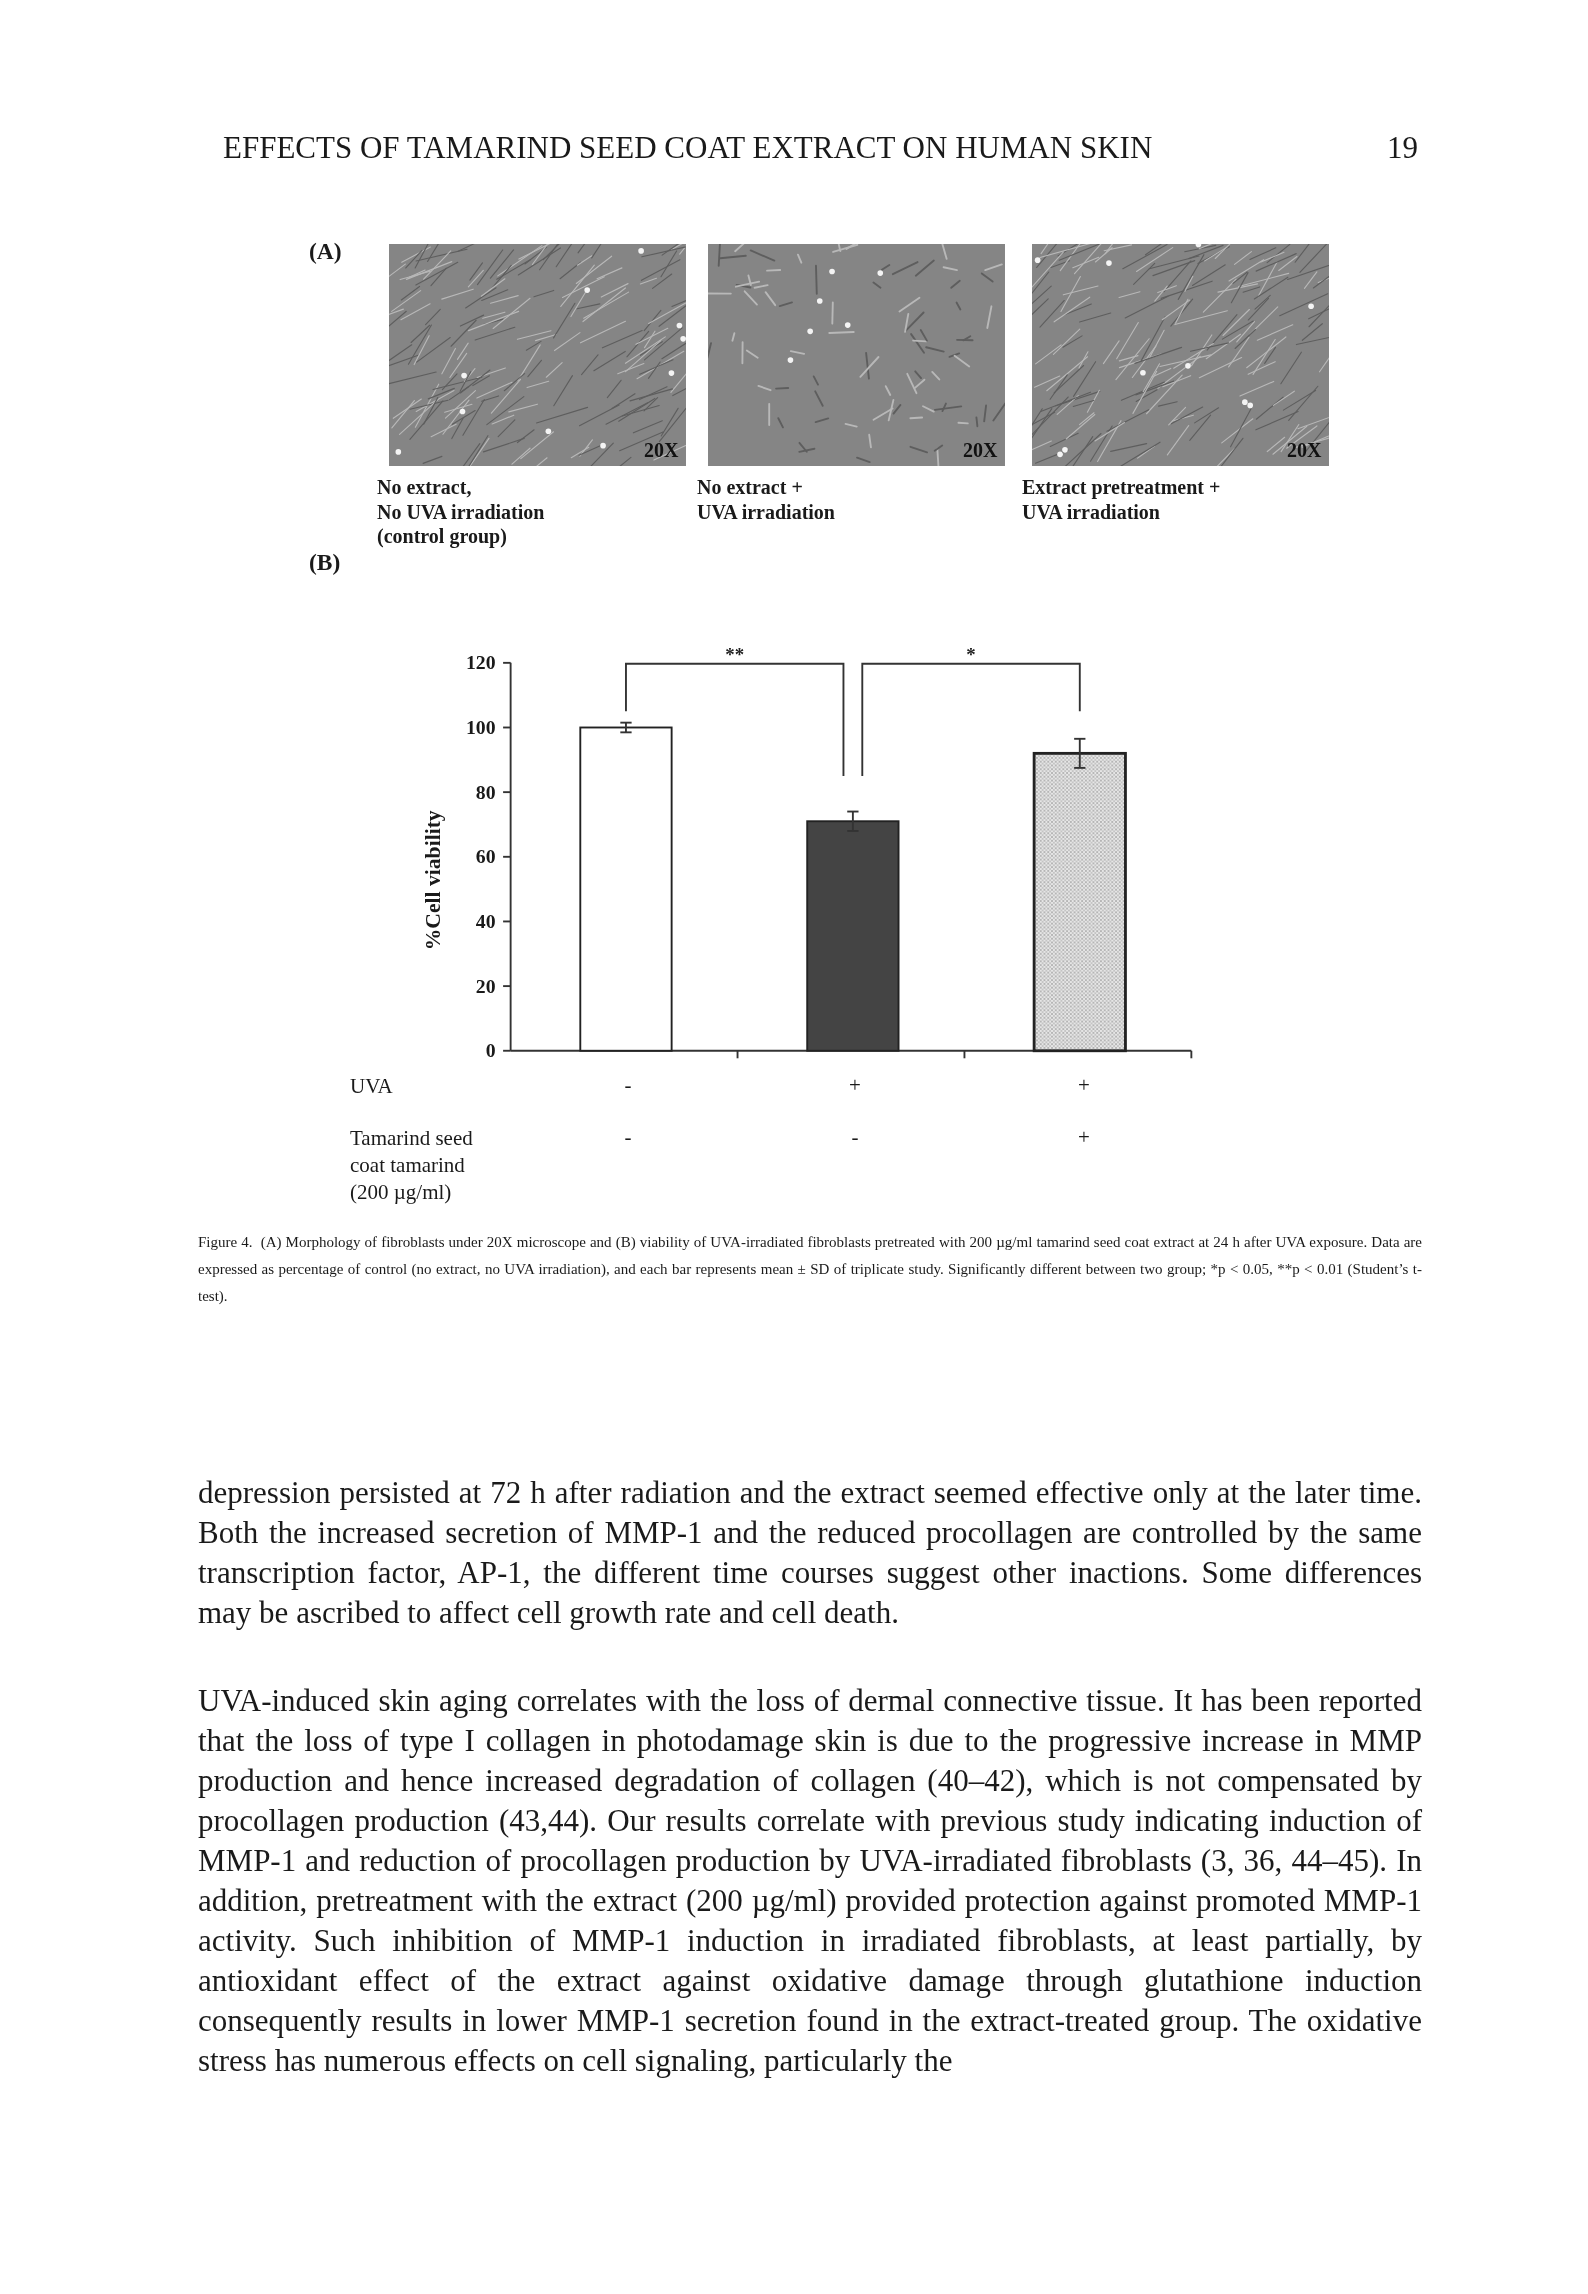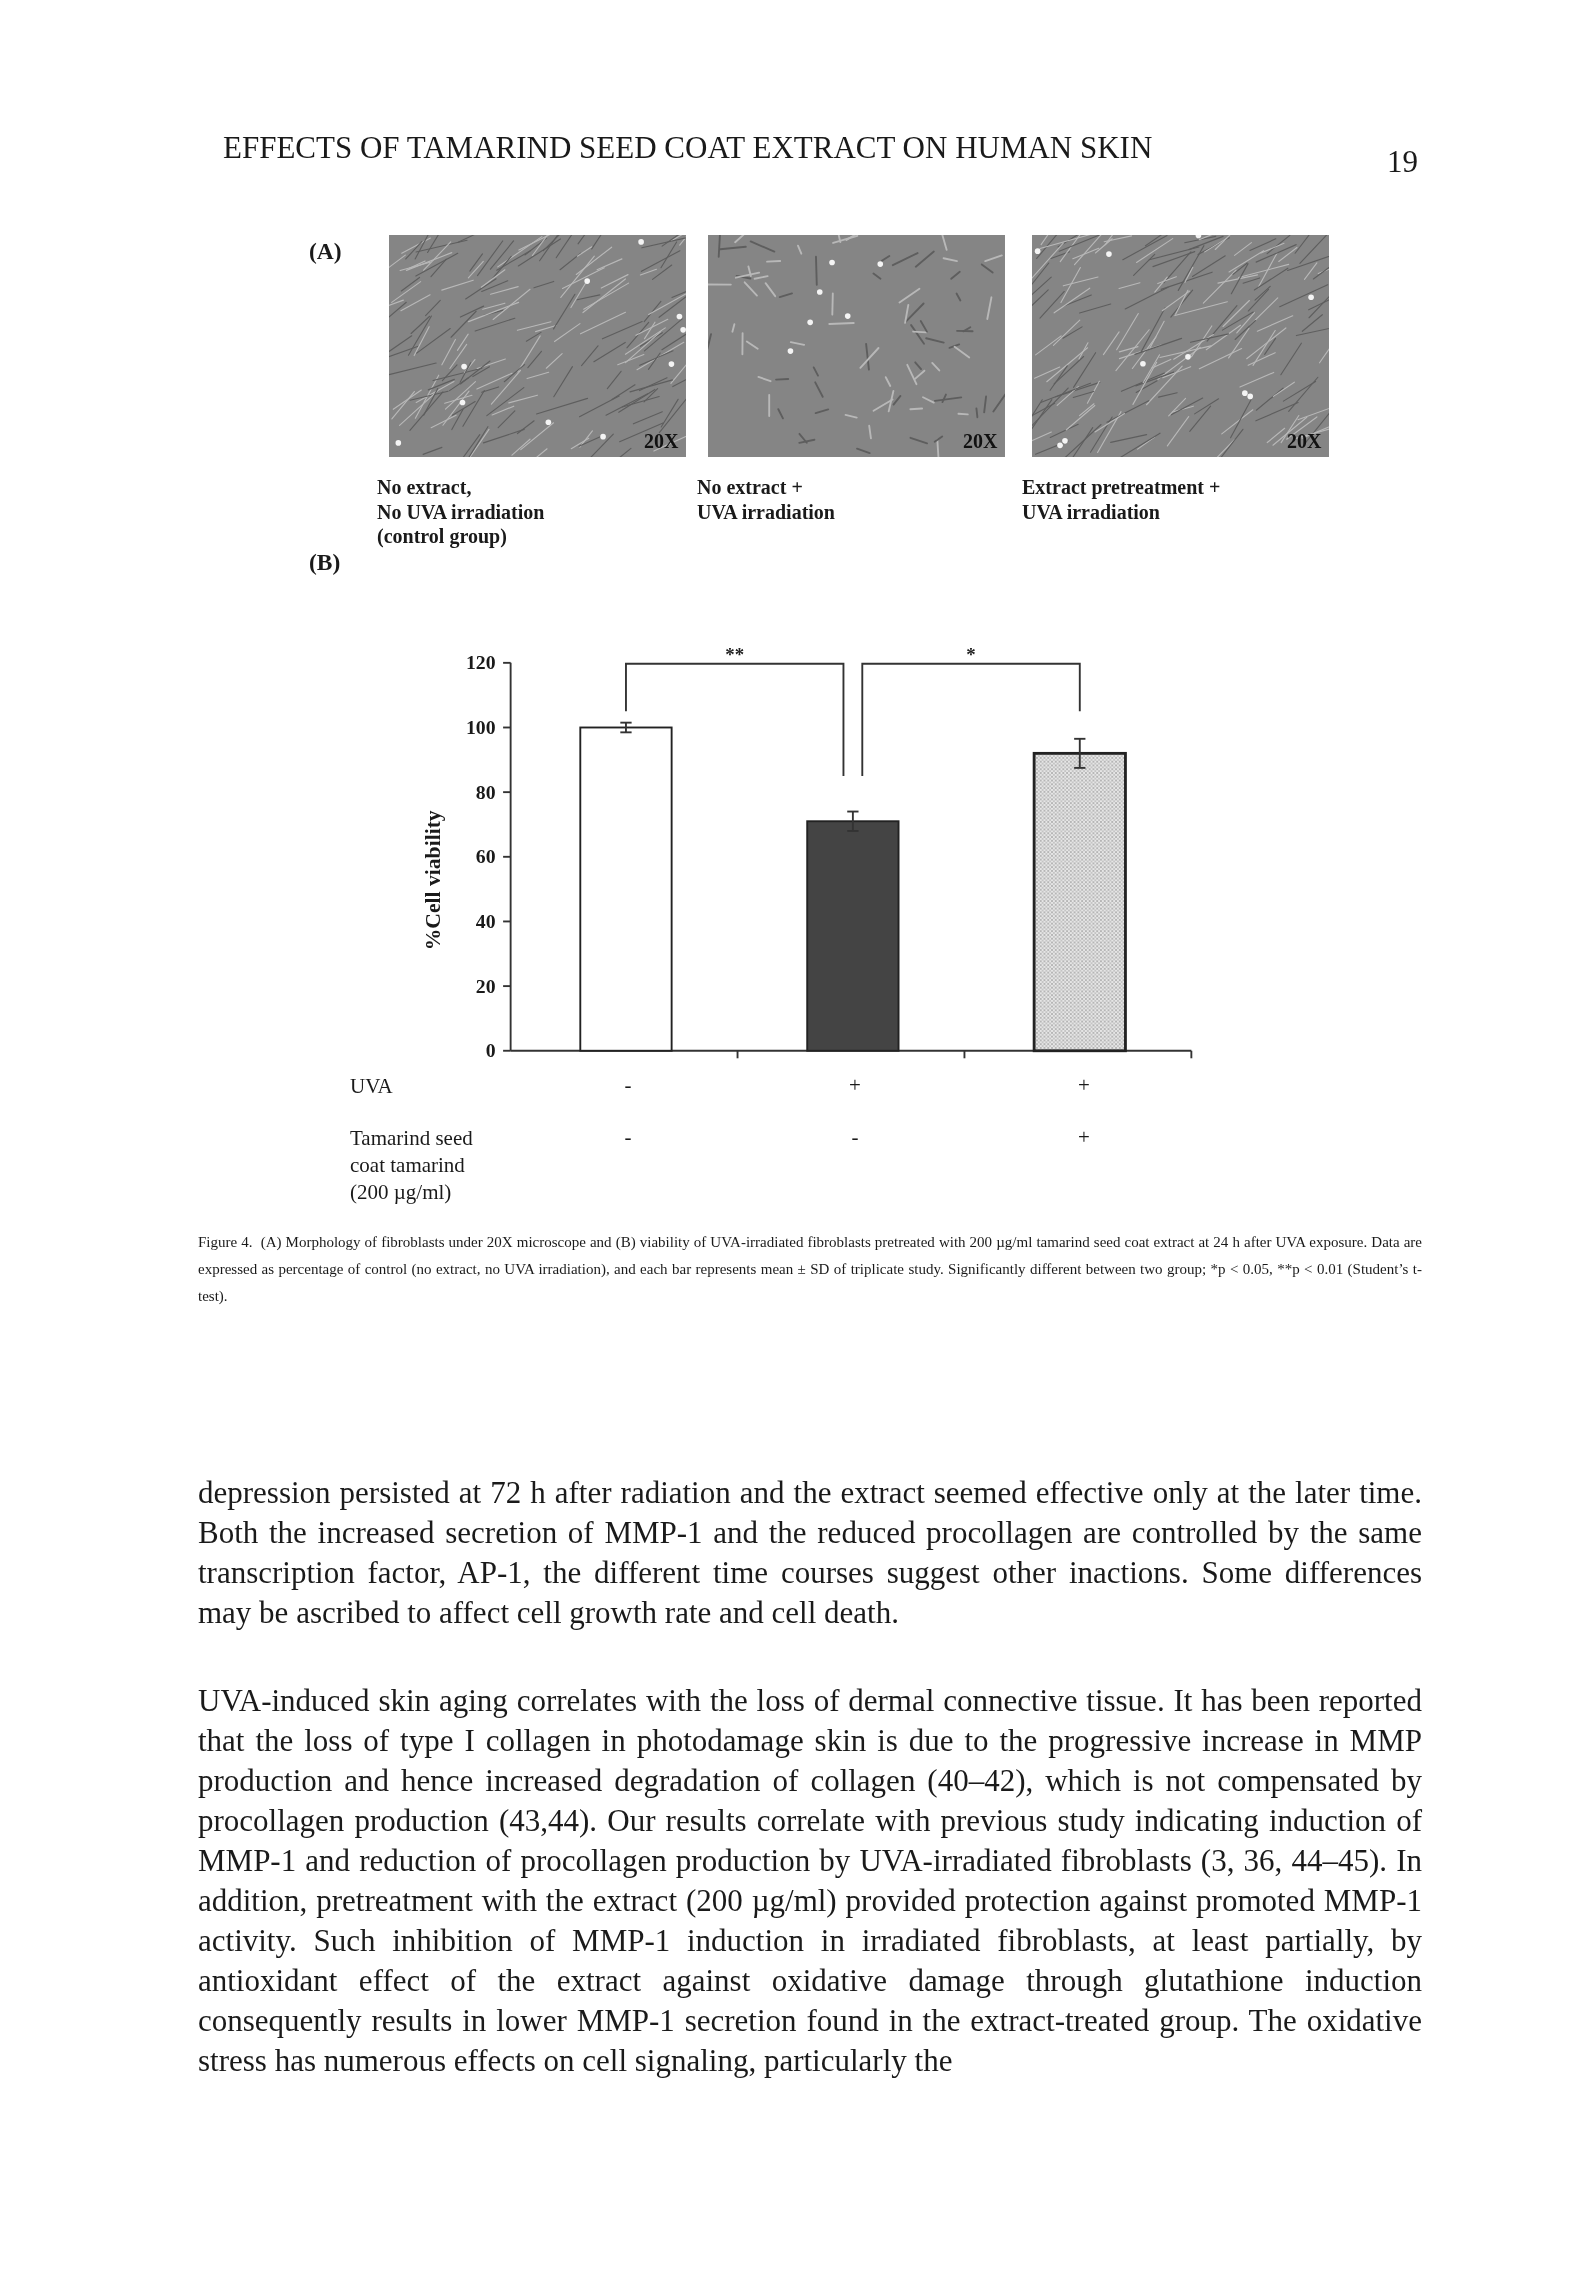--- a/index.html
+++ b/index.html
@@ -1,24 +1,24 @@
 <!DOCTYPE html>
 <html style="font-size:15px"><head>
 <meta charset="utf-8">
 <style>
   html, body { margin:0; padding:0; background:#ffffff; }
   body { width:1589px; height:2295px; position:relative; overflow:hidden; color:#1a1a1a; }
   .serif { font-family: "Liberation Serif", "DejaVu Serif", serif; }
   #running-head { position:absolute; left:213px; top:130px; width:1205px; font-size:31px; letter-spacing:0px; }
   #running-head .title { position:absolute; left:10px; top:0; }
-  #running-head .page-num { position:absolute; right:0; top:14px; }
+  #running-head .page-num { position:absolute; right:0; top:0; }
 
   .panel-label { position:absolute; font-family:"Liberation Serif", serif; font-weight:bold; font-size:23.5px; }
 
-  .micro { position:absolute; top:235px; width:297px; height:222px; background:#8a8a8a; overflow:hidden; }
+  .micro { position:absolute; top:244px; width:297px; height:222px; background:#8a8a8a; overflow:hidden; }
   .micro svg { width:100%; height:100%; display:block; }
   .micro .mag { position:absolute; right:7.5px; bottom:3.8px; font-family:"Liberation Serif", serif; font-weight:bold; font-size:20px; color:#111; }
 
   .micro-caption { position:absolute; top:475px; width:320px; text-align:left; font-family:"Liberation Serif", serif; font-weight:bold; font-size:20px; line-height:24.5px; }
 
   #chart { position:absolute; left:0; top:0; width:1589px; height:1224px; pointer-events:none; }
   #chart text { font-family:"Liberation Serif", serif; }
 
   .cond-label { position:absolute; font-family:"Liberation Serif", serif; font-weight:normal; font-size:21px; line-height:27px; }
   .cond-sign { position:absolute; font-family:"Liberation Serif", serif; font-size:21px; width:28px; text-align:center; }

